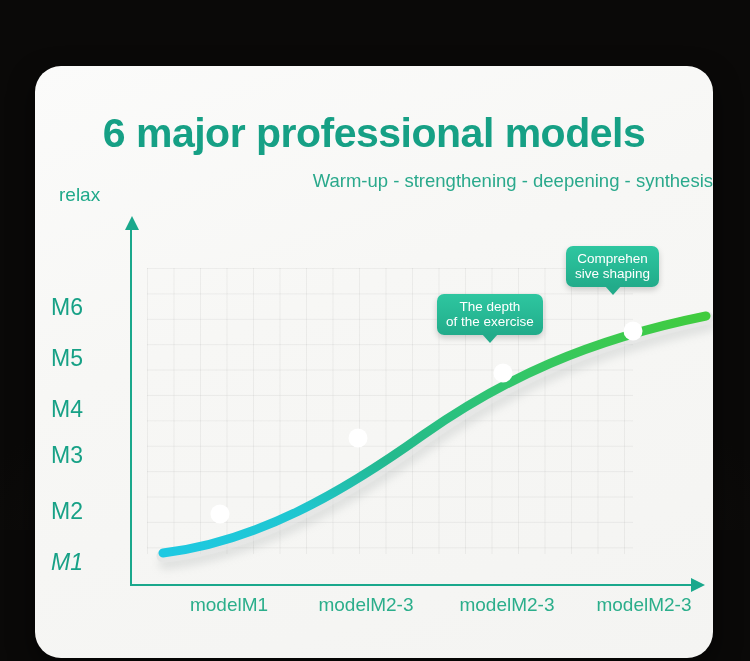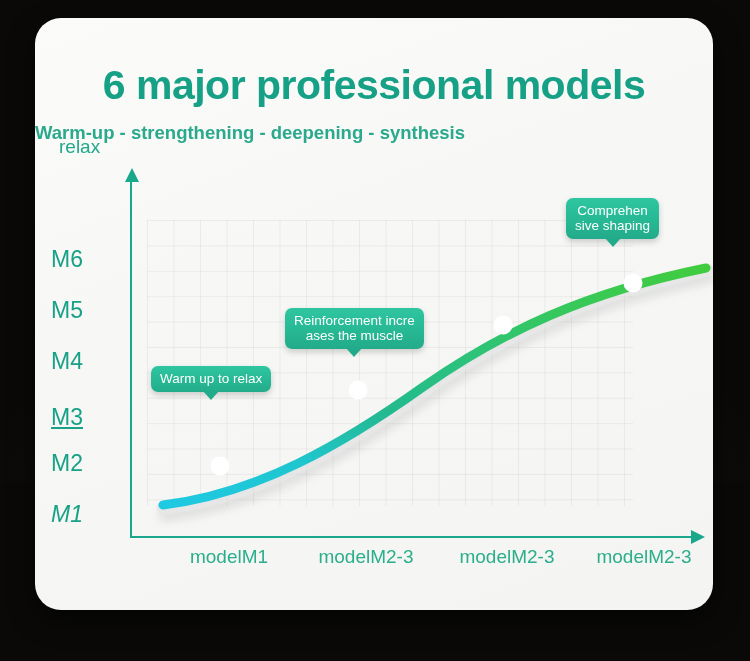--- a/index.html
+++ b/index.html
@@ -8,20 +8,21 @@
     background:#0a0908;
     font-family:"Liberation Sans", sans-serif;
     overflow:hidden;
   }
   #root {
     position:relative;
     width:750px; height:482px;
     background:
       radial-gradient(ellipse 600px 300px at 50% 105%, #161412 0%, #0a0908 70%),
       linear-gradient(180deg,#100f0e 0%, #070606 55%, #0c0b0a 100%);
+    margin-top: 48px;
   }
   
   .card {
     position:absolute;
     left:35px; top:18px;
     width:678px; height:592px;
     background:linear-gradient(160deg,#fbfbfa 0%, #f7f7f5 40%, #f4f4f2 100%);
     border-radius:26px;
     box-shadow:0 10px 26px rgba(0,0,0,.55);
     overflow:hidden;
@@ -30,25 +31,24 @@
   .title {
     position:absolute; left:0; top:44px; width:100%;
     text-align:center;
     font-size:41px; font-weight:bold;
     letter-spacing:-0.5px;
     color:#16a085;
     white-space:nowrap;
   }
   .subtitle {
     position:absolute; left:0; top:104px; width:100%;
-    text-align:left;
+    text-align:right;
     font-size:18.5px;
     color:#2aa98c;
     white-space:nowrap;
-    font-weight:bold;
   }
   .axis-title {
     position:absolute; left:24px; top:118px;
     font-size:19px; color:#1fa徒;
     color:#20a98a;
   }
   
   .plot {
     position:absolute;
     left:60px; top:150px;
@@ -152,21 +152,21 @@
 
       <div class="grid"></div>
       <div class="yaxis"></div>
       <div class="yaxis-arrow"></div>
       <div class="xaxis"></div>
       <div class="xaxis-arrow"></div>
 
       <div class="ytick" style="top:78px;">M6</div>
       <div class="ytick" style="top:129px;">M5</div>
       <div class="ytick" style="top:180px;">M4</div>
-      <div class="ytick" style="top:236px;text-decoration:underline;">M3</div>
+      <div class="ytick" style="top:226px;">M3</div>
       <div class="ytick" style="top:282px;">M2</div>
       <div class="ytick" style="top:333px;font-style:italic;">M1</div>
 
       <div class="xtick" style="left:134px;">modelM1</div>
       <div class="xtick" style="left:271px;">modelM2-3</div>
       <div class="xtick" style="left:412px;">modelM2-3</div>
       <div class="xtick" style="left:549px;">modelM2-3</div>
 
       <svg class="curve-svg" viewBox="0 0 600 380">
         <defs>
@@ -186,29 +186,26 @@
         <path d="M 68 340 C 160 330 250 280 330 222 C 410 166 490 128 612 102" fill="none" stroke="#d9dbdb" stroke-width="13" stroke-linecap="round" opacity="0.55" filter="url(#softShadow)"></path>
 
         <path d="M 68 337 C 162 326 248 276 328 219 C 408 163 492 124 611 100" fill="none" stroke="url(#curveGrad)" stroke-width="9" stroke-linecap="round"></path>
 
         <circle cx="125" cy="298" r="9.5" fill="#ffffff"></circle>
         <circle cx="263" cy="222" r="9.5" fill="#ffffff"></circle>
         <circle cx="408" cy="157" r="9.5" fill="#ffffff"></circle>
         <circle cx="538" cy="115" r="9.5" fill="#ffffff"></circle>
       </svg>
 
-      <div class="callout" style="left:56px; top:198px;">
-        <span>Warm up to relax</span>
+
+
+      <div class="callout" style="left:342px; top:78px;">
+        <span>The depth</span>
+        <span class="l2">of the exercise</span>
       </div>
-
-      <div class="callout" style="left:190px; top:140px;">
-        <span>Reinforcement incre</span>
-        <span class="l2">ases the muscle</span>
-      </div>
-
 
       <div class="callout" style="left:471px; top:30px;">
         <span>Comprehen</span>
         <span class="l2">sive shaping</span>
       </div>
 
     </div>
   </div>
 </div>
 

